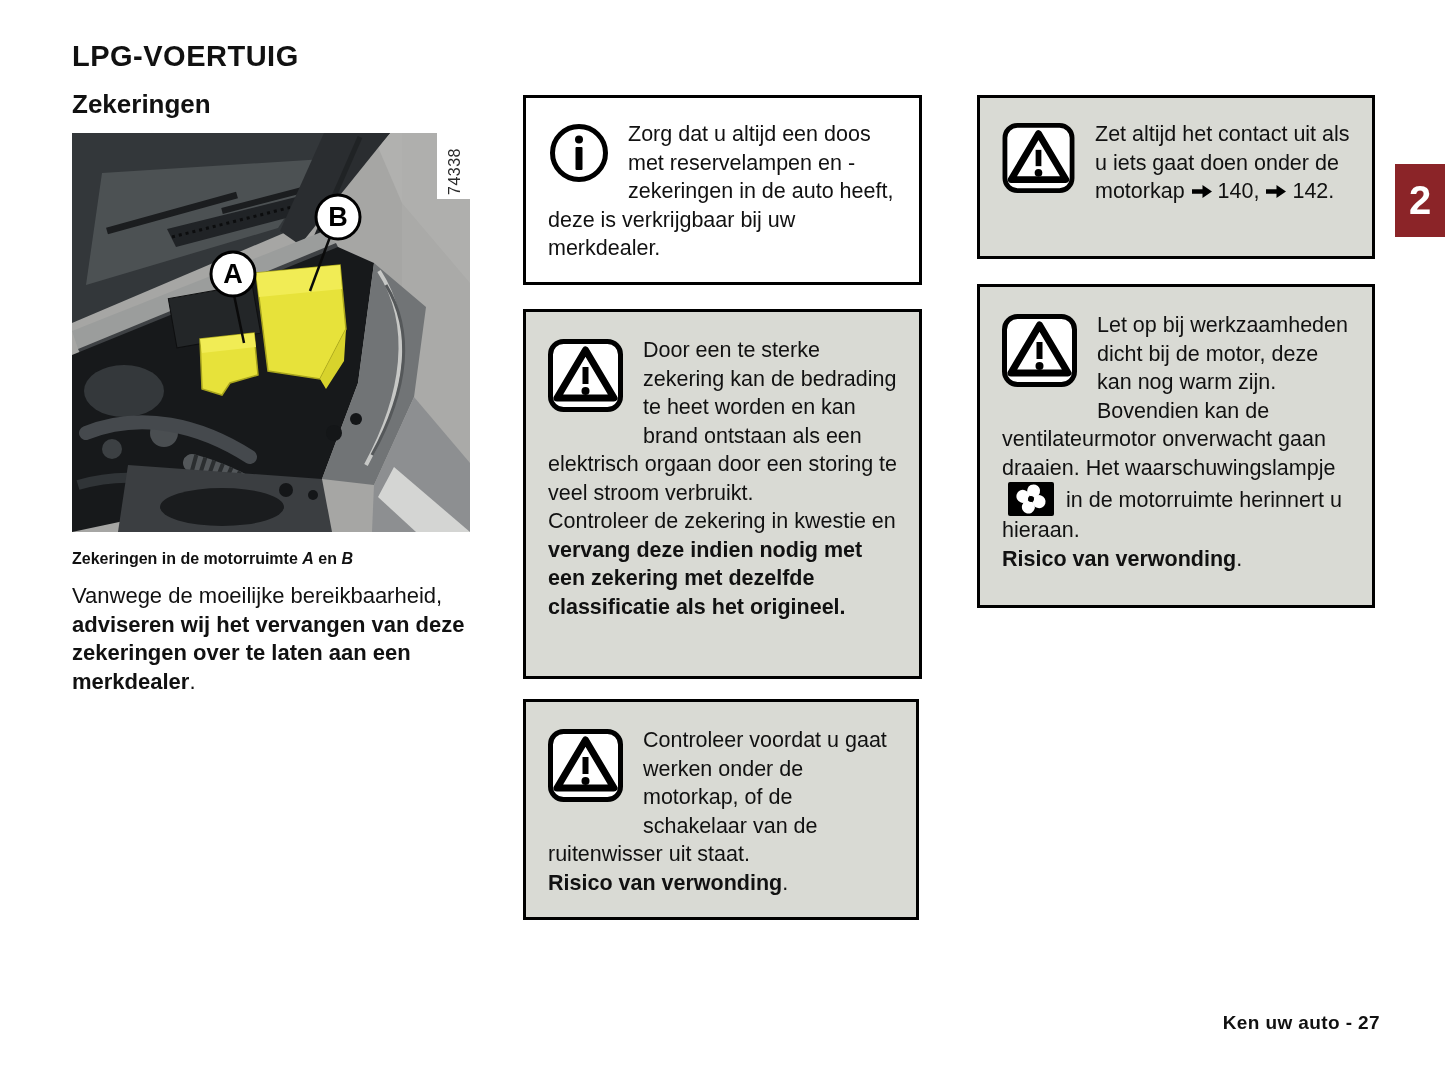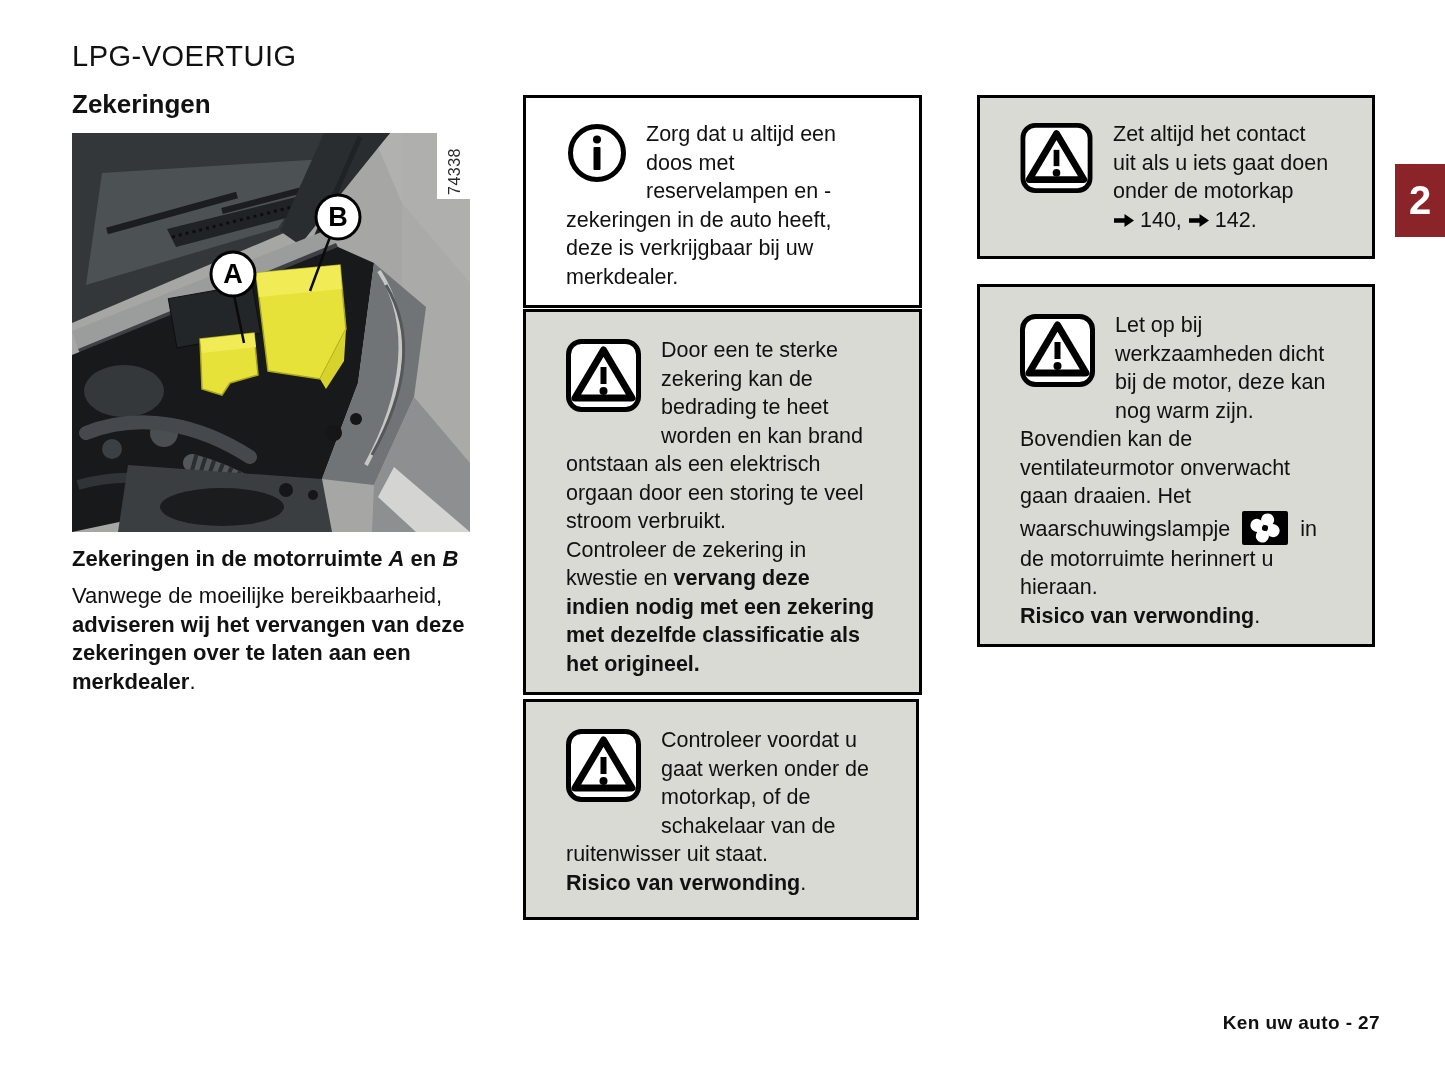--- a/index.html
+++ b/index.html
@@ -6,33 +6,33 @@
   body{
     width:1445px;height:1070px;position:relative;overflow:hidden;
     background:#fff;color:#111;
     font-family:"Liberation Sans", sans-serif;
     -webkit-font-smoothing:antialiased;
   }
   .page{position:absolute;inset:0;}
 
   
   .col-left{position:absolute;left:72px;top:40px;width:399px;}
-  h1.title{font-size:29px;line-height:32px;font-weight:normal;margin:0 0 19px;letter-spacing:.5px;}
+  h1.title{font-size:29px;line-height:32px;font-weight:bold;margin:0 0 19px;letter-spacing:.5px;}
   h2.subtitle{font-size:26px;line-height:26px;font-weight:bold;margin:0 0 16px;}
   .photo{position:relative;width:398px;height:399px;}
   .photo svg{display:block;}
-  p.caption{font-size:22px;line-height:28px;font-weight:bold;margin:13px 0 0;}
+  p.caption{font-size:16px;line-height:28px;font-weight:bold;margin:13px 0 0;}
   p.body{font-size:22px;line-height:28.5px;margin:9px 0 0;}
   p.caption i, p.body i{font-style:italic;}
 
   
   .box{
     position:absolute;box-sizing:border-box;
     border:3px solid #000;background:#fff;
-    padding:18px 40px 14px;
+    padding:18px 22px 14px;
     font-size:21.5px;line-height:28.5px;
   }
   .box.gray{background:#d9dad4;}
   .box p{margin:0;}
   .ic-float{float:left;margin:3px 20px 24px 0;line-height:0;}
   .ic-float.sm{margin:2px 18px 14px 0;}
   .fan-inline{display:inline-block;vertical-align:-9px;margin:0 6px;line-height:0;}
   .ref{white-space:nowrap;font-weight:normal;}
   .ref .arr{display:inline-block;vertical-align:-1px;margin-right:5px;line-height:0;}
 

